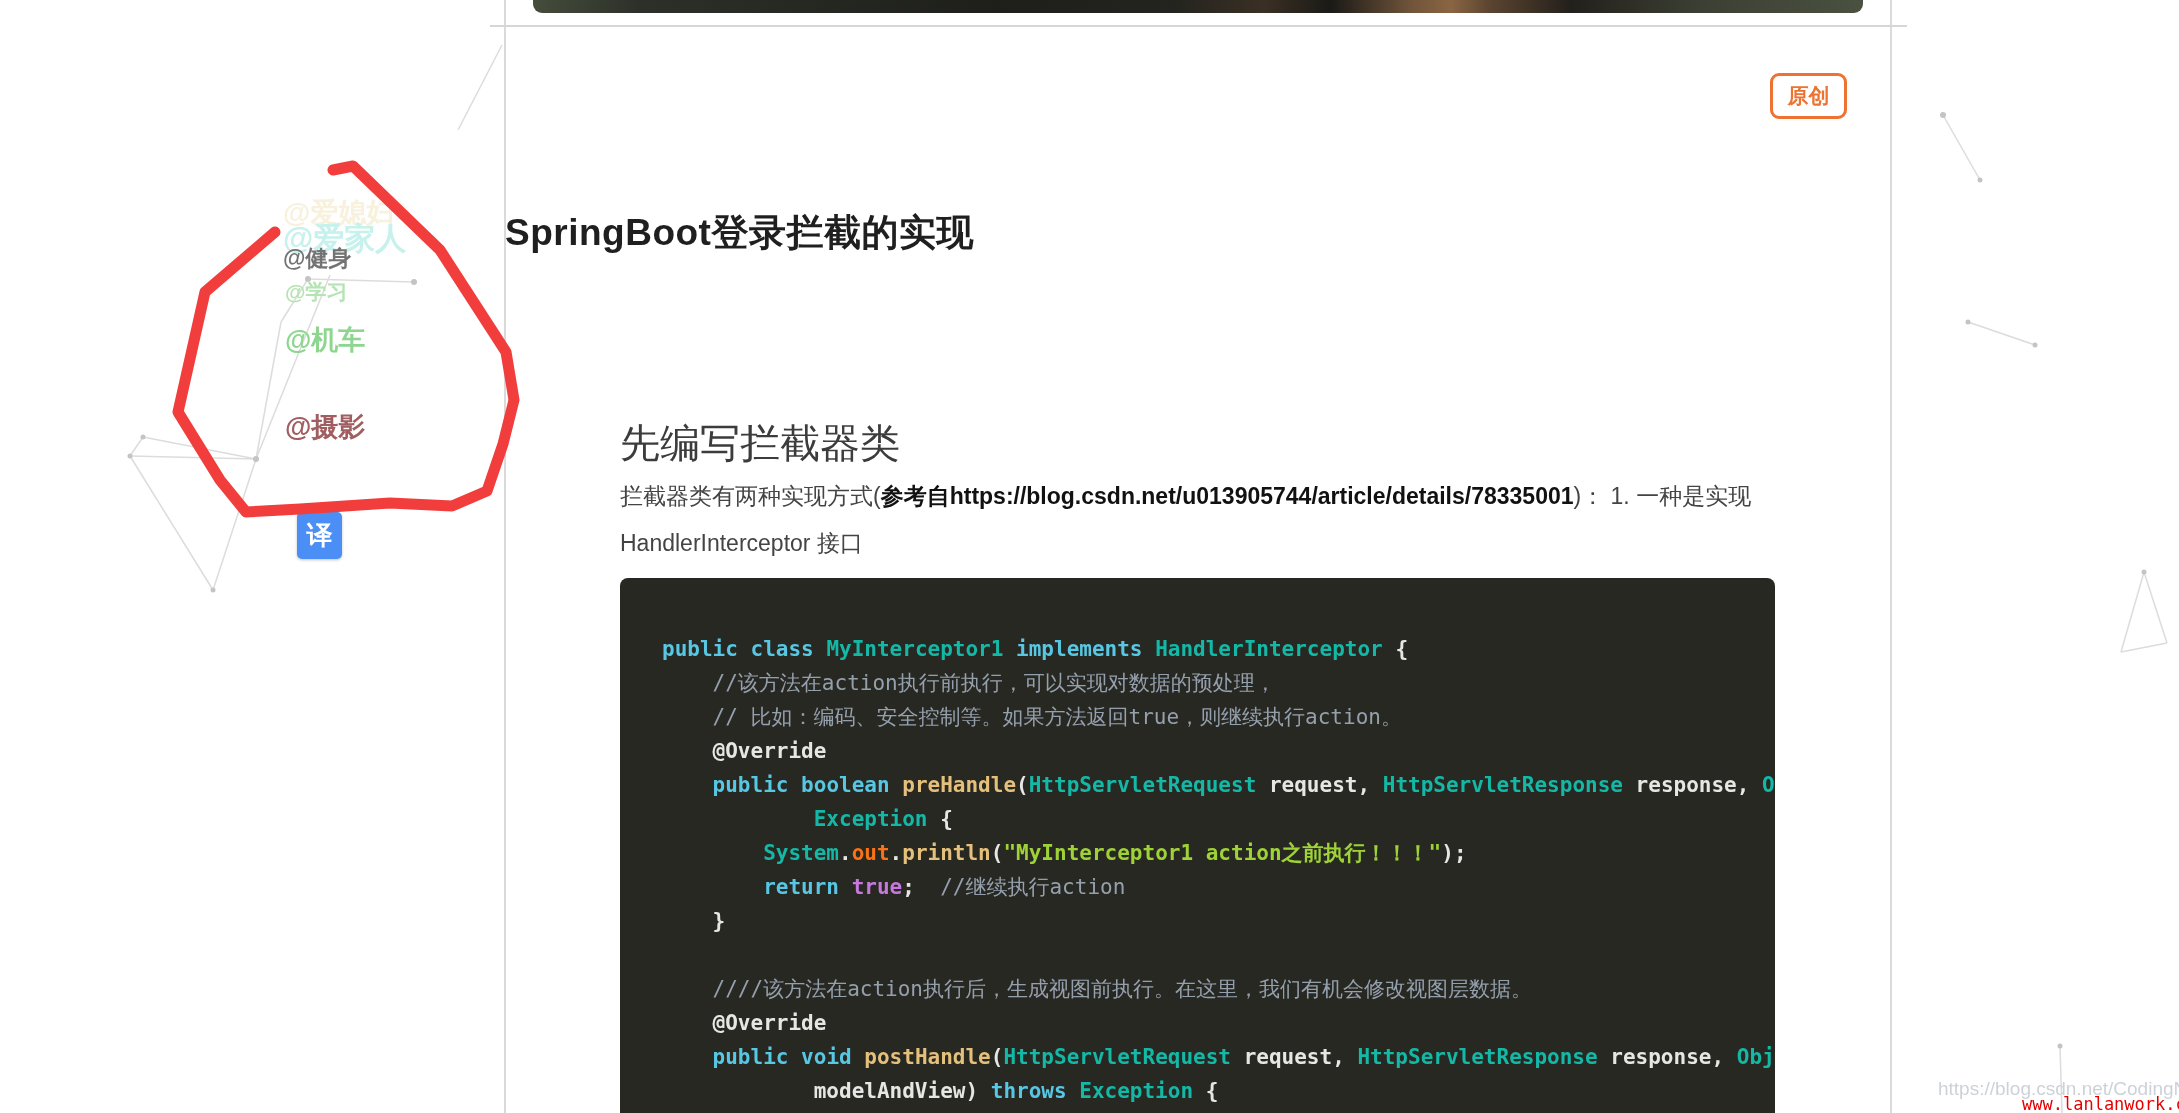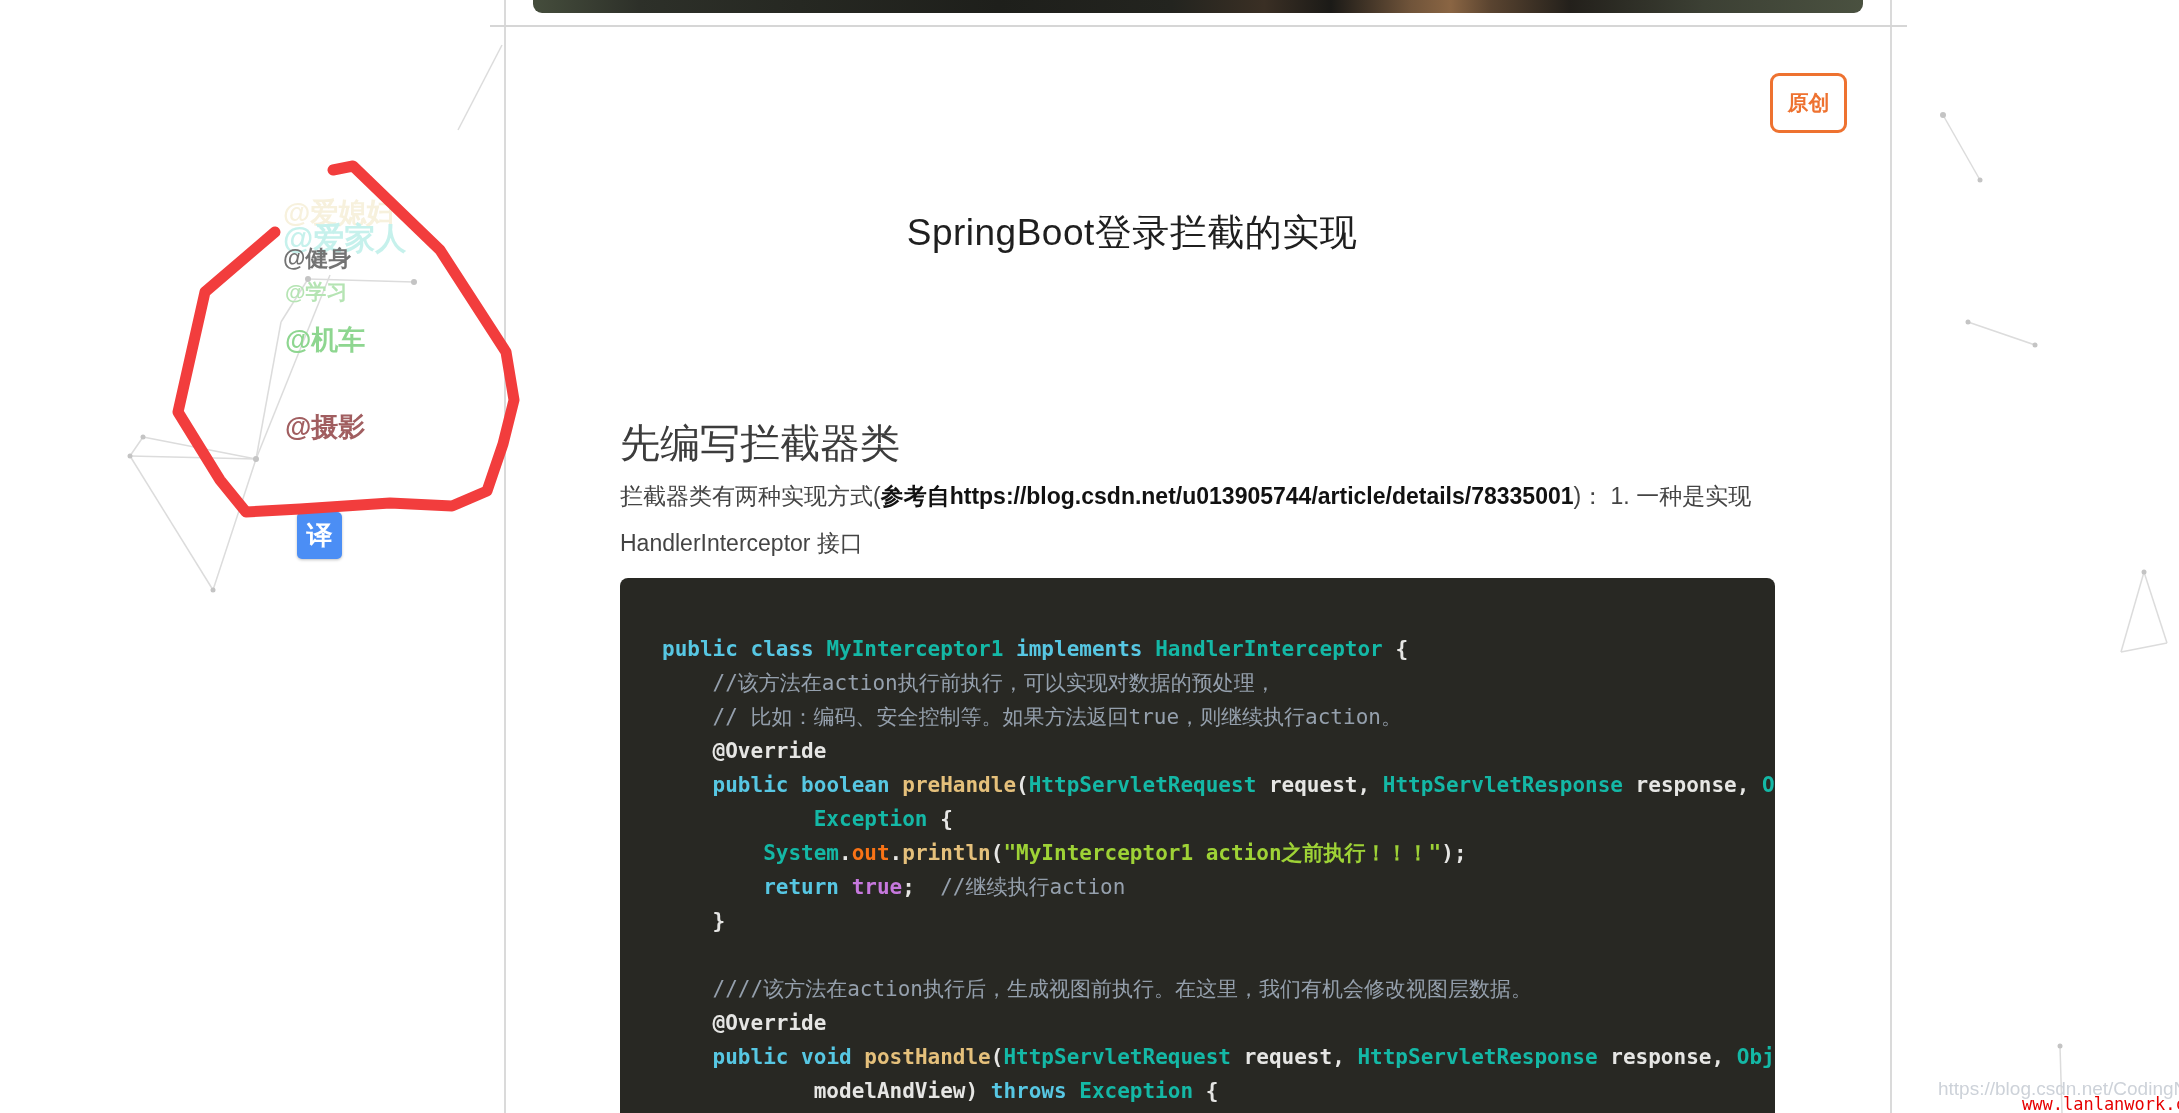--- a/index.html
+++ b/index.html
@@ -16,29 +16,29 @@
   .top-image-strip{
     position:absolute;left:533px;top:0;width:1330px;height:13px;
     border-radius:0 0 9px 9px;
     background:linear-gradient(90deg,
       #454d3c 0%,#2d3029 8%,#262822 20%,#1e1f1b 35%,#23241f 48%,
       #3a2f24 55%,#1b1a17 60%,#70543a 66%,#8a6543 69%,#5a4430 72%,
       #23201b 78%,#3c4034 88%,#4a5140 100%);
   }
   
   .badge-original{
-    position:absolute;left:1770px;top:73px;width:77px;height:60px;
+    position:absolute;left:1770px;top:73px;width:77px;height:46px;
     border:3px solid #ee7230;border-radius:9px;box-sizing:border-box;
     display:flex;align-items:center;justify-content:center;
     color:#ee7230;font-size:21px;font-weight:bold;background:#fff;
   }
   
   .article-title{
     position:absolute;left:505px;width:1254px;top:183px;
-    text-align:center;font-size:37px;font-weight:normal;color:#1f1f1f;
+    text-align:left;font-size:37px;font-weight:bold;color:#1f1f1f;
     letter-spacing:.5px;
   }
   .section-heading{
     position:absolute;left:620px;top:383px;
     font-size:40px;font-weight:400;color:#3c3c3c;
   }
   .article-paragraph{
     position:absolute;left:620px;top:450px;width:1158px;
     font-size:23px;color:#444;line-height:47px;
   }

